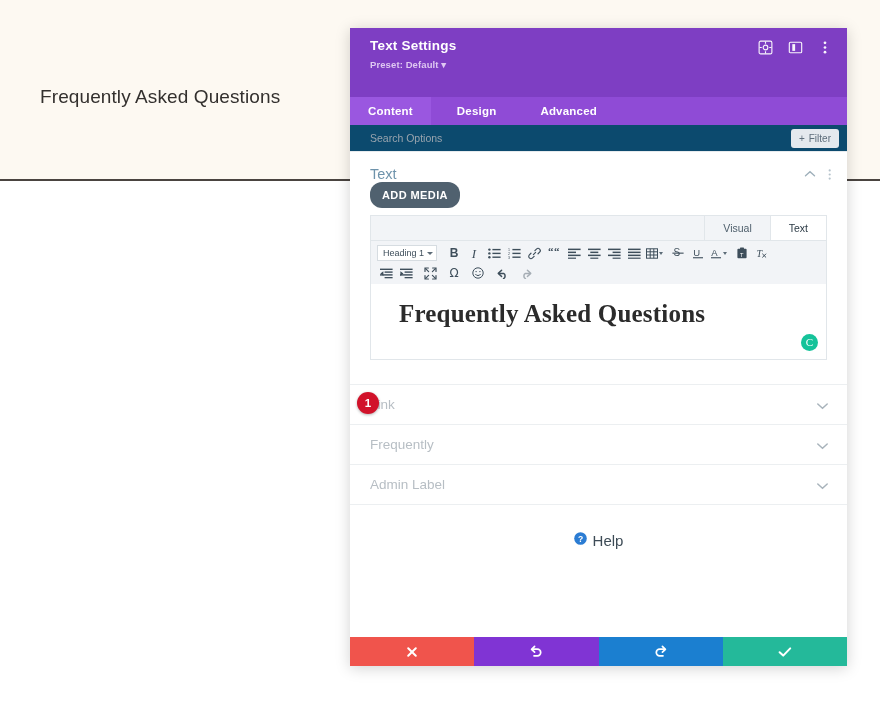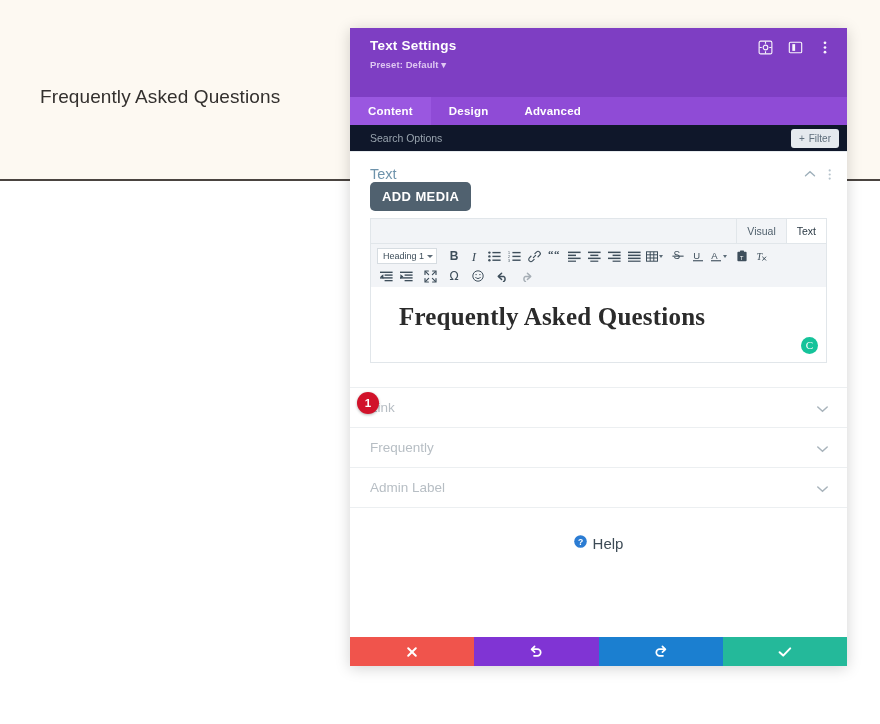--- a/index.html
+++ b/index.html
@@ -49,31 +49,31 @@
   }
   .modal-preset {
     position:absolute; left:20px; top:31px;
     font-size:9.5px; font-weight:bold; color:#dfc8f2; letter-spacing:.1px;
   }
   .head-icons { position:absolute; right:14px; top:11px; display:flex; gap:14px; align-items:center; }
   .head-ico { width:16px; height:16px; display:flex; align-items:center; justify-content:center; cursor:pointer; opacity:.95; }
   .head-ico svg { display:block; }
 
   
-  .tabs { display:flex; height:28px; background:#8f4bd6; flex:0 0 auto; }
+  .tabs { display:flex; height:28px; background:#8f4bd6; flex:0 0 auto;gap:8px; }
   .tab {
     padding:0 18px; height:28px; line-height:28px;
     font-size:11.5px; font-weight:bold; color:#ffffff; cursor:pointer;
     letter-spacing:.2px;
   }
   .tab.active { background:#9a57e0; }
 
   
   .searchbar {
-    height:27px; background:#0f172a; border-bottom:1px solid #e7ebee;
+    height:27px; background:#0c4a6e; border-bottom:1px solid #e7ebee;
     display:flex; align-items:center; padding:0 8px 0 20px; flex:0 0 auto;
   }
   .search-input {
     border:0; outline:0; background:transparent; flex:1;
     font-size:10.5px; color:#8e9aa5; font-family:"Liberation Sans", sans-serif;
   }
   .search-input::placeholder { color:#99a4ae; }
   .filter-btn {
     background:#e4e9ee; color:#5d6d7b; border:0; border-radius:3px;
     font-size:10px; padding:4px 8px; cursor:pointer; display:flex; align-items:center; gap:4px;
@@ -88,31 +88,31 @@
     padding:14px 16px 0 20px;
   }
   .sec-title { font-size:14.5px; color:#6e93ab; }
   .sec-head-ctrls { display:flex; align-items:center; gap:12px; color:#b6c3cc; }
   .ctrl { cursor:pointer; display:flex; align-items:center; }
 
   .field-label { padding:12px 0 4px 20px; font-size:10.5px; color:#333b42; }
 
   .addmedia-row { padding:0 0 7px 20px; }
   .addmedia {
-    background:#50616f; color:#fff; border:0; border-radius:5px;
-    font-size:13px; font-weight:bold; letter-spacing:.4px;
+    background:#50616f; color:#fff; border:0; border-radius:12px;
+    font-size:11px; font-weight:bold; letter-spacing:.4px;
     padding:7px 12px; cursor:pointer; font-family:"Liberation Sans", sans-serif;
   }
 
   
   .editor-wrap { margin:0 20px; border:1px solid #e1e6ea; }
 
   .vt-tabs { display:flex; justify-content:flex-end; background:#f2f4f7; border-bottom:1px solid #e1e6ea; }
   .vt-tab {
-    font-size:10.5px; color:#50606d; padding:6px 10px; cursor:pointer;
+    font-size:10.5px; color:#50606d; padding:6px 18px; cursor:pointer;
     border-left:1px solid #e1e6ea;
   }
   .vt-tab.active { background:#ffffff; color:#2b3a45; }
 
   .tool-rows { background:#f2f4f7; padding:3px 4px 2px 6px; }
   .tool-row { display:flex; align-items:center; flex-wrap:nowrap; height:18px; }
   .tool-row + .tool-row { margin-top:2px; }
   .tbtn {
     display:flex; align-items:center; justify-content:center;
     min-width:18px; height:17px; margin-right:2px; cursor:pointer;

